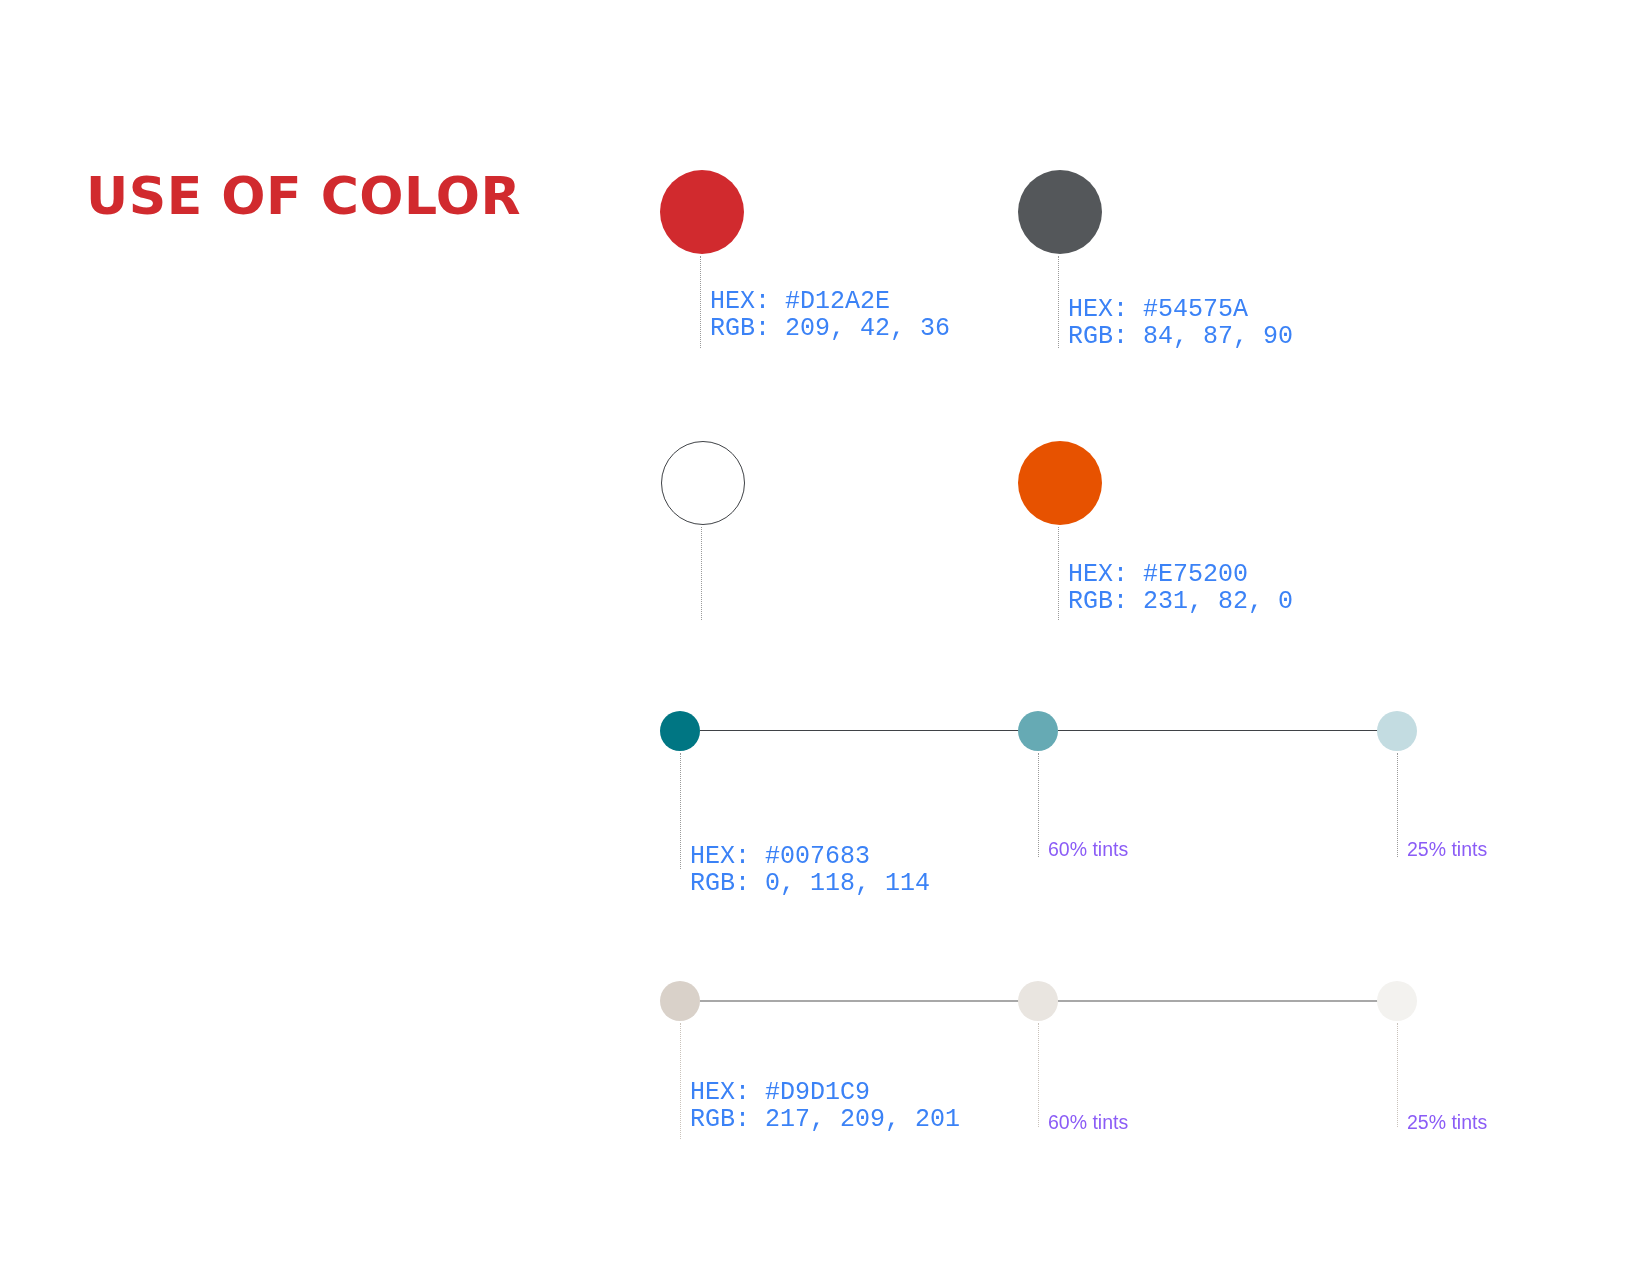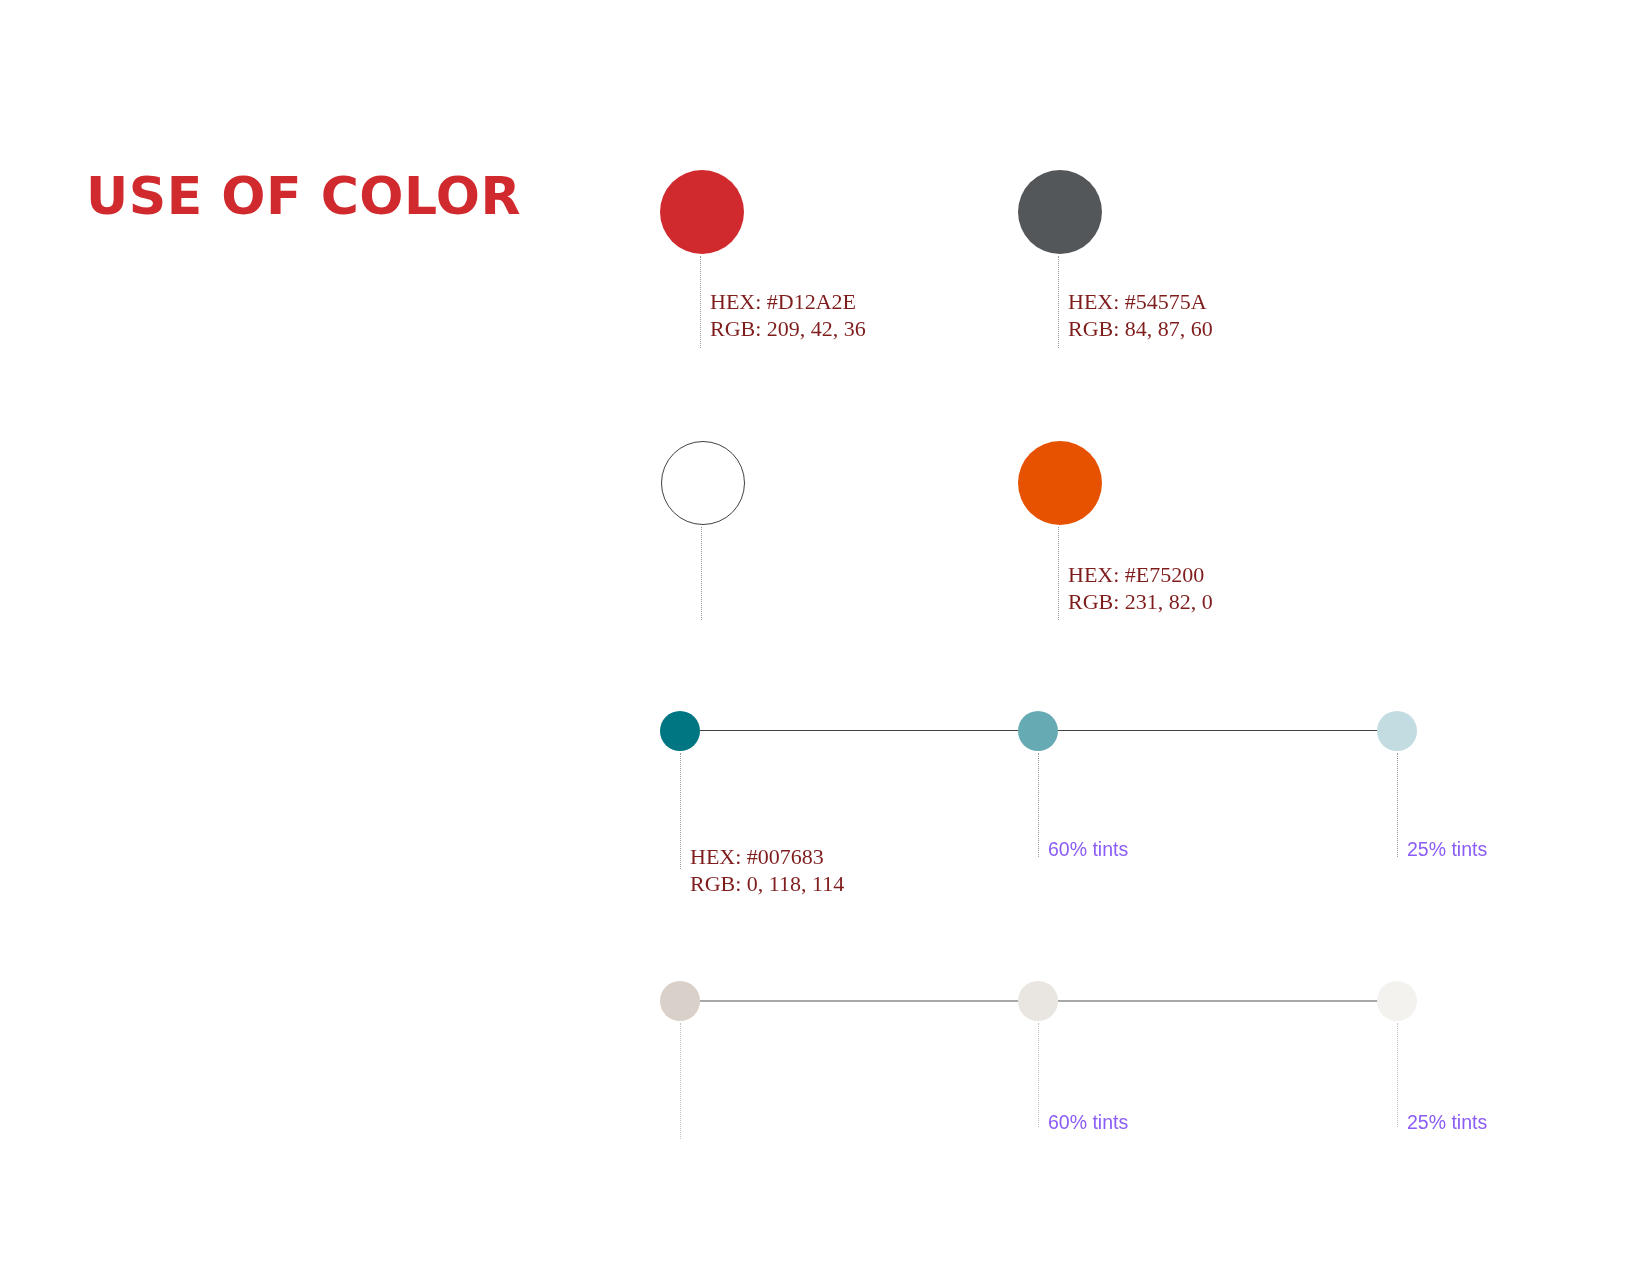--- a/index.html
+++ b/index.html
@@ -74,25 +74,25 @@
   }
 
   .connector-light {
     background: #a8a8a8;
     height: 2px;
   }
 
   
   .caption {
     position: absolute;
-    font-size: 22px;
+    font-size: 25px;
     line-height: 27px;
-    color: #7f1d1d;
+    color: #3b82f6;
     white-space: nowrap;
-    font-family: Liberation Serif, serif;
+    font-family: Liberation Mono, monospace;
   }
   .caption .line { display: block; }
 
   .tint-label {
     position: absolute;
     font-size: 19.5px;
     line-height: 27px;
     color: #8b5cf6;
     white-space: nowrap;
   }
@@ -106,23 +106,23 @@
 
   <div class="dot dot-big" style="left: 660px; top: 170px; background-color: rgb(209, 42, 46);"></div>
   <div class="leader" style="left:700px; top:256px; height:92px;"></div>
   <div class="caption" style="left:710px; top:288px;">
     <span class="line">HEX: #D12A2E</span>
     <span class="line">RGB: 209, 42, 36</span>
   </div>
 
   <div class="dot dot-big" style="left: 1018px; top: 170px; background-color: rgb(84, 87, 90);"></div>
   <div class="leader" style="left:1058px; top:256px; height:92px;"></div>
-  <div class="caption" style="left:1068px; top:288px;">
+  <div class="caption" style="left:1068px; top:296px;">
     <span class="line">HEX: #54575A</span>
-    <span class="line">RGB: 84, 87, 60</span>
+    <span class="line">RGB: 84, 87, 90</span>
   </div>
 
   <div class="dot dot-big" style="left:661px; top:441px; background:#FFFFFF; border:1.5px solid #3F4246;"></div>
   <div class="leader" style="left:701px; top:527px; height:93px;"></div>
 
   <div class="dot dot-big" style="left: 1018px; top: 441px; background-color: rgb(231, 82, 0);"></div>
   <div class="leader" style="left:1058px; top:527px; height:93px;"></div>
   <div class="caption" style="left:1068px; top:561px;">
     <span class="line">HEX: #E75200</span>
     <span class="line">RGB: 231, 82, 0</span>
@@ -151,17 +151,21 @@
   <div class="connector connector-light" style="left:1058px; top:1000px; width:342px;"></div>
 
   <div class="dot dot-small" style="left: 660px; top: 981px; background-color: rgb(217, 209, 201);"></div>
   <div class="dot dot-small" style="left: 1018px; top: 981px; background-color: rgb(233, 229, 224);"></div>
   <div class="dot dot-small" style="left: 1377px; top: 981px; background-color: rgb(243, 242, 239);"></div>
 
   <div class="leader leader-light" style="left:680px; top:1023px; height:116px;"></div>
   <div class="leader leader-light" style="left:1038px; top:1023px; height:104px;"></div>
   <div class="leader leader-light" style="left:1397px; top:1023px; height:104px;"></div>
 
+  <div class="caption" style="left:690px; top:1079px;">
+    <span class="line">HEX: #D9D1C9</span>
+    <span class="line">RGB: 217, 209, 201</span>
+  </div>
 
   <div class="tint-label" style="left:1048px; top:1109px;">60% tints</div>
   <div class="tint-label" style="left:1407px; top:1109px;">25% tints</div>
 
 </div>
 
 </body></html>

